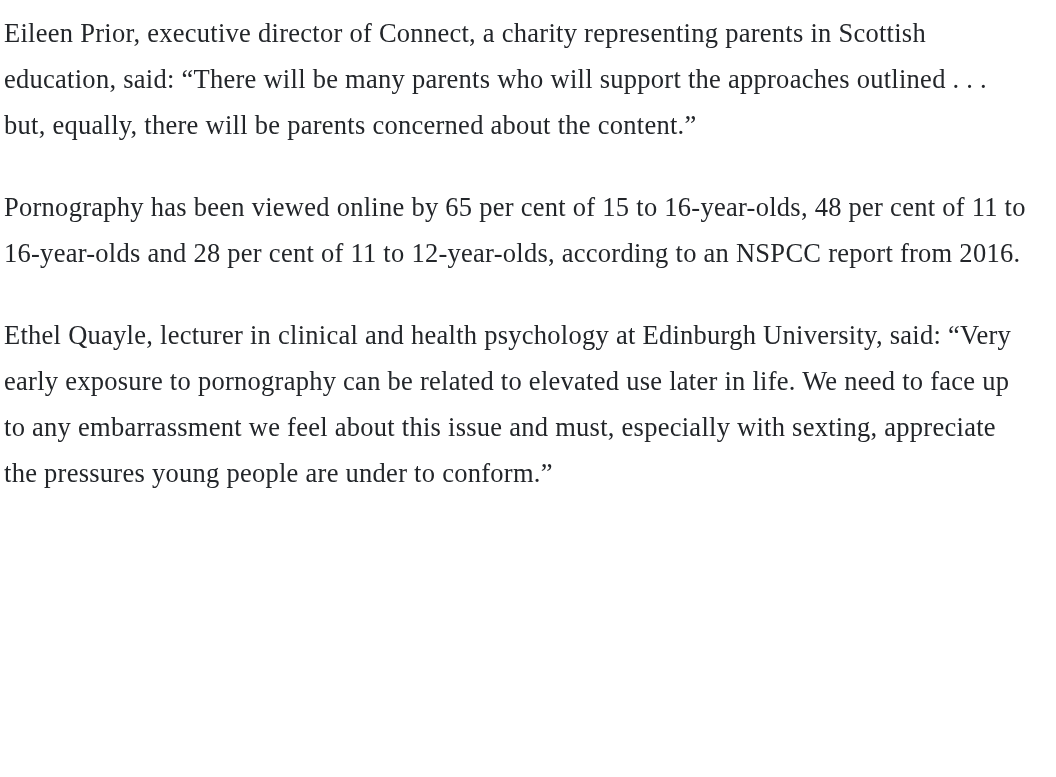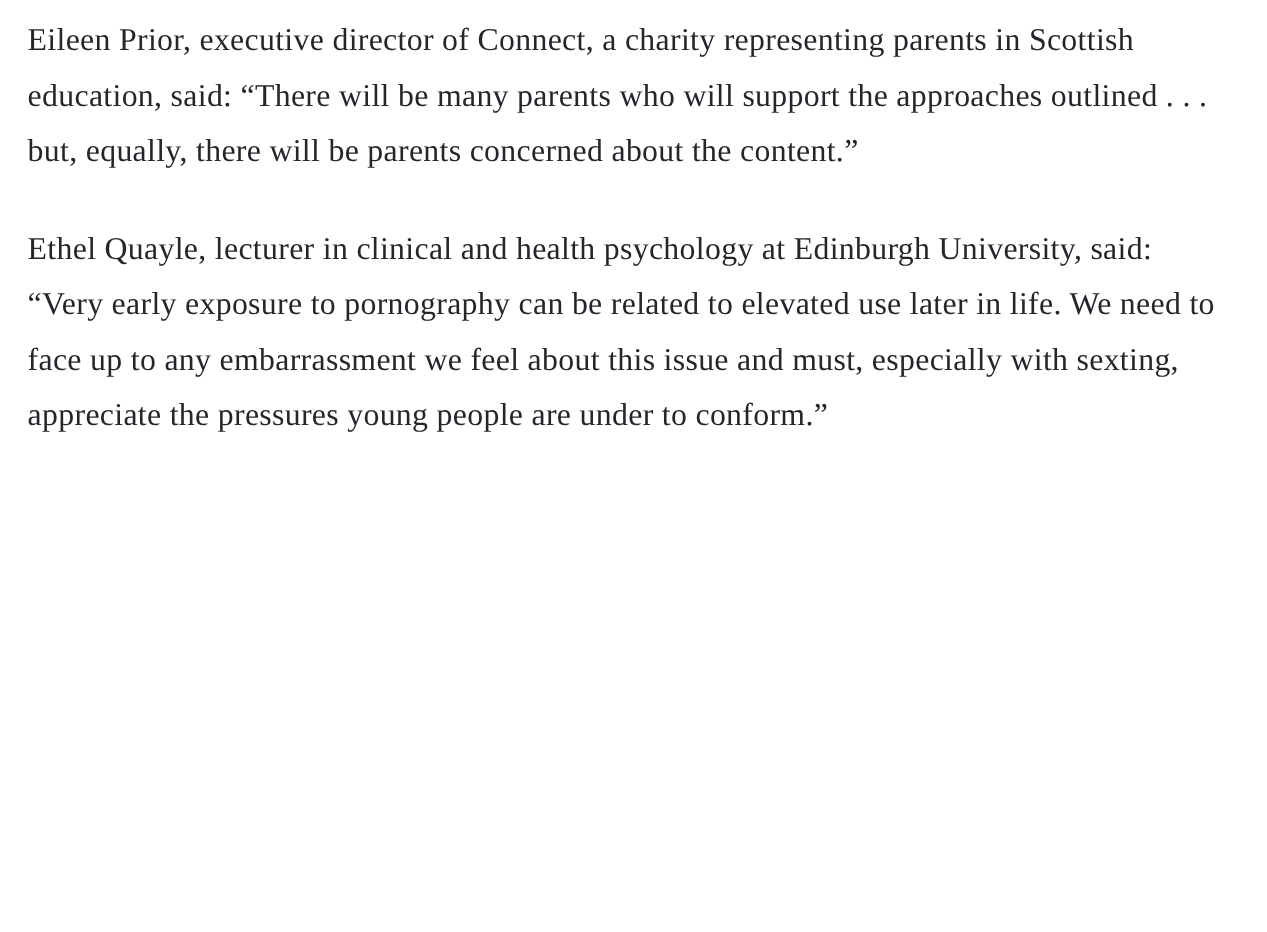--- a/index.html
+++ b/index.html
@@ -9,34 +9,35 @@
   }
   body {
     width: 1056px;
     height: 777px;
     overflow: hidden;
     font-family: "Liberation Serif", "DejaVu Serif", serif;
   }
   .article {
     box-sizing: border-box;
     width: 1056px;
-    padding: 10px 26px 0 23px;
+    padding: 10px 26px 0 4px;
   }
   .article p {
     margin: 0 0 36px 0;
     font-size: 26.5px;
     line-height: 46px;
     color: #23262a;
     letter-spacing: 0.01em;
     font-weight: 400;
     text-align: left;
   }
   .article p:last-child {
     margin-bottom: 16px;
   }
 </style>
 </head>
 <body>
 
 <main class="article">
   <p>Eileen Prior, executive director of Connect, a charity representing parents in Scottish education, said: “There will be many parents who will support the approaches outlined . . . but, equally, there will be parents concerned about the content.”</p>
+  <p>Pornography has been viewed online by 65 per cent of 15 to 16-year-olds, 48 per cent of 11 to 16-year-olds and 28 per cent of 11 to 12-year-olds, according to an NSPCC report from 2016.</p>
   <p>Ethel Quayle, lecturer in clinical and health psychology at Edinburgh University, said: “Very early exposure to pornography can be related to elevated use later in life. We need to face up to any embarrassment we feel about this issue and must, especially with sexting, appreciate the pressures young people are under to conform.”</p>
 </main>
 
 </body></html>

